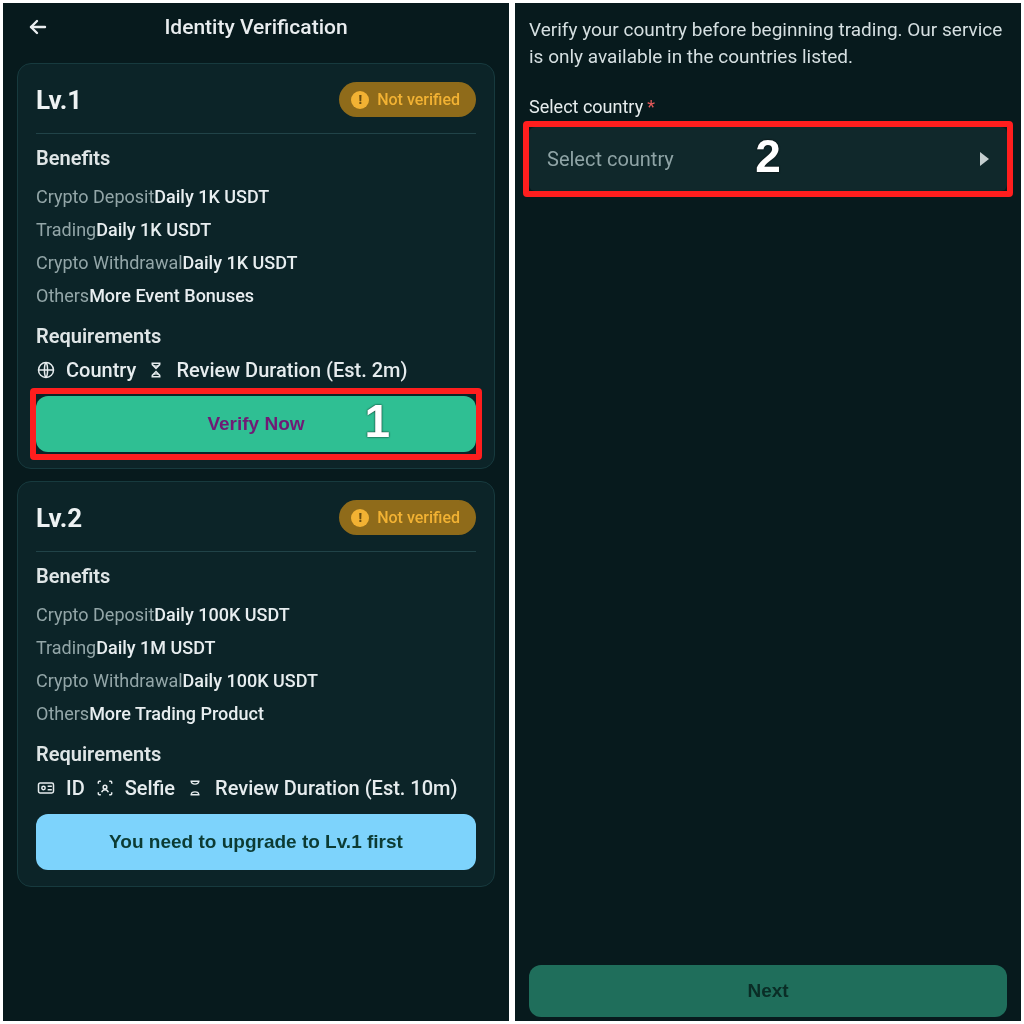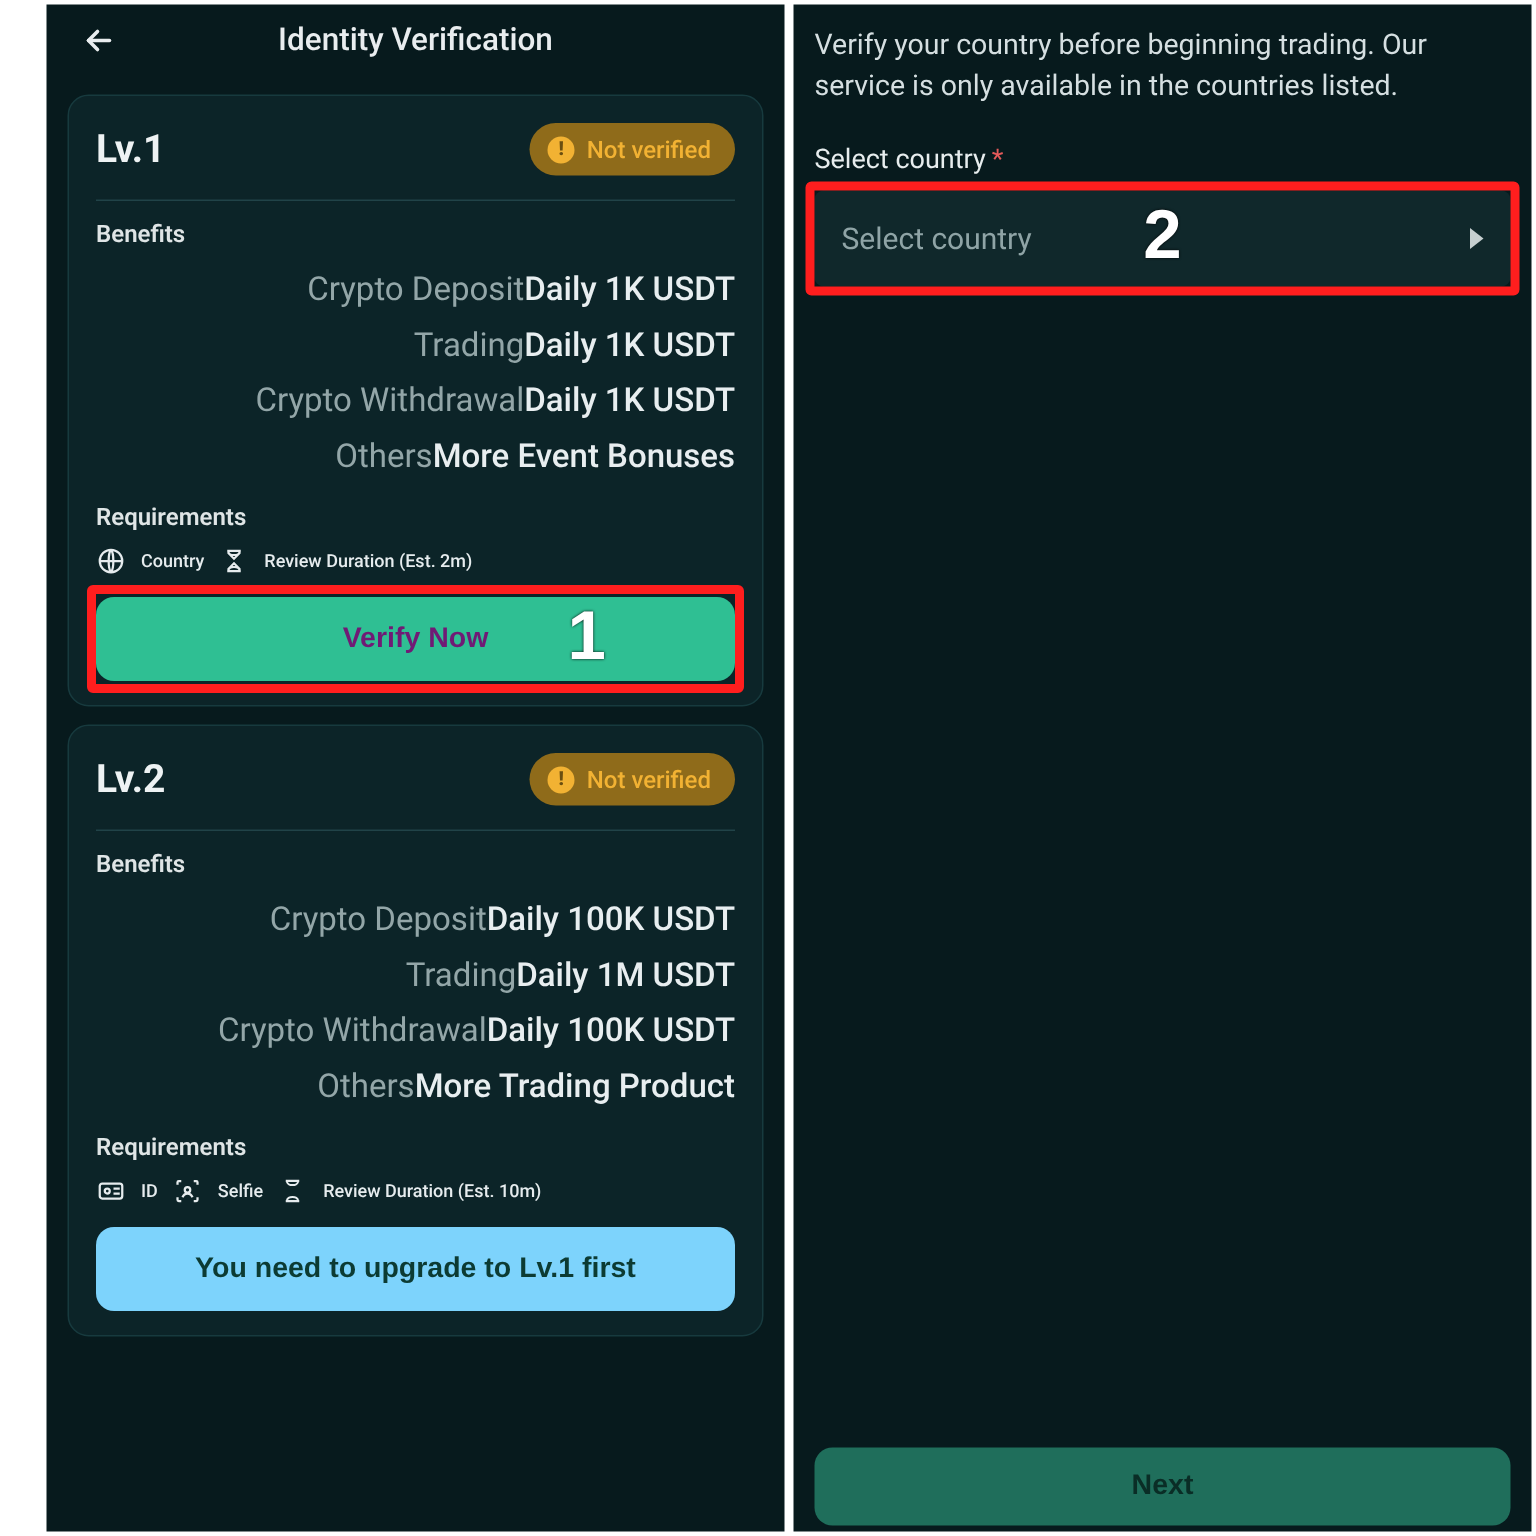--- a/index.html
+++ b/index.html
@@ -1,34 +1,34 @@
 <!DOCTYPE html>
 <html><head>
 <meta charset="utf-8">
 <style>
   * { box-sizing: border-box; margin: 0; padding: 0; }
   html, body { width: 1024px; height: 1024px; overflow: hidden; font-family: -apple-system, BlinkMacSystemFont, "Segoe UI", Roboto, Arial, sans-serif; background:#fff; }
-  .wrap { display:flex; width:1024px; height:751px;padding-left:28px; }
+  .wrap { display:flex; width:1024px; height:751px; }
   .panel { width:512px; height:1024px; background:#071a1d; position:relative; border:3px solid #fff; }
   .panel-inner { position:absolute; inset:0; padding:0 14px 14px 14px; overflow:hidden; }
 
   
   .hdr { position:relative; height:48px; display:flex; align-items:center; justify-content:center; color:#e9edef; font-size:21px; font-weight:500; }
   .back { position:absolute; left:6px; top:50%; transform:translateY(-50%); width:30px; height:30px; display:flex; align-items:center; justify-content:center; color:#e9edef; }
 
   .card { background:#0c2428; border:1px solid #173a3e; border-radius:14px; padding:18px 18px 16px 18px; margin-top:12px; }
   .card-head { display:flex; align-items:center; justify-content:space-between; }
   .lvl { color:#eef2f3; font-size:26px; font-weight:700; }
   .badge { background:#8f6b1a; color:#f2b233; border-radius:22px; padding:8px 16px 8px 12px; display:flex; align-items:center; gap:8px; font-size:16px; font-weight:500; }
   .badge .dot { width:18px; height:18px; border-radius:50%; background:#f2b233; color:#6b4e10; display:flex; align-items:center; justify-content:center; font-size:13px; font-weight:900; }
   .hr { border:none; border-top:1px solid #214348; margin:16px 0 12px; }
-  .sect { color:#dfe5e6; font-size:16px; font-weight:600; margin:8px 0 10px; }
-  .row { display:flex; justify-content:flex-end; color:#93a6a8; font-size:22px; padding:6px 0; }
+  .sect { color:#dfe5e6; font-size:20px; font-weight:600; margin:8px 0 10px; }
+  .row { display:flex; justify-content:flex-start; color:#93a6a8; font-size:18px; padding:6px 0; }
   .row .val { color:#e8eef0; font-weight:500; }
-  .reqs { display:flex; align-items:center; gap:10px; color:#e6ecee; font-size:12px; font-weight:500; margin-top:6px; }
+  .reqs { display:flex; align-items:center; gap:10px; color:#e6ecee; font-size:20px; font-weight:500; margin-top:6px; }
   .ico { width:20px; height:20px; display:inline-flex; align-items:center; justify-content:center; color:#e6ecee; }
 
   .verify-wrap { position:relative; margin-top:14px; }
   .hl { position:absolute; border:6px solid #ff1e1e; border-radius:4px; pointer-events:none; }
   .hl-1 { left:-6px; right:-6px; top:-8px; bottom:-8px; }
   .btn { width:100%; height:56px; border:none; border-radius:12px; font-size:19px; font-weight:600; display:flex; align-items:center; justify-content:center; }
   .btn-primary { background:#2fbf93; color:#701a75; }
   .btn-disabled { background:#7dd3fc; color:#0c3b33; }
   .step-num { position:absolute; color:#fff; font-weight:900; font-size:46px; font-family: Arial, sans-serif; text-shadow:0 0 2px #000; }
 

